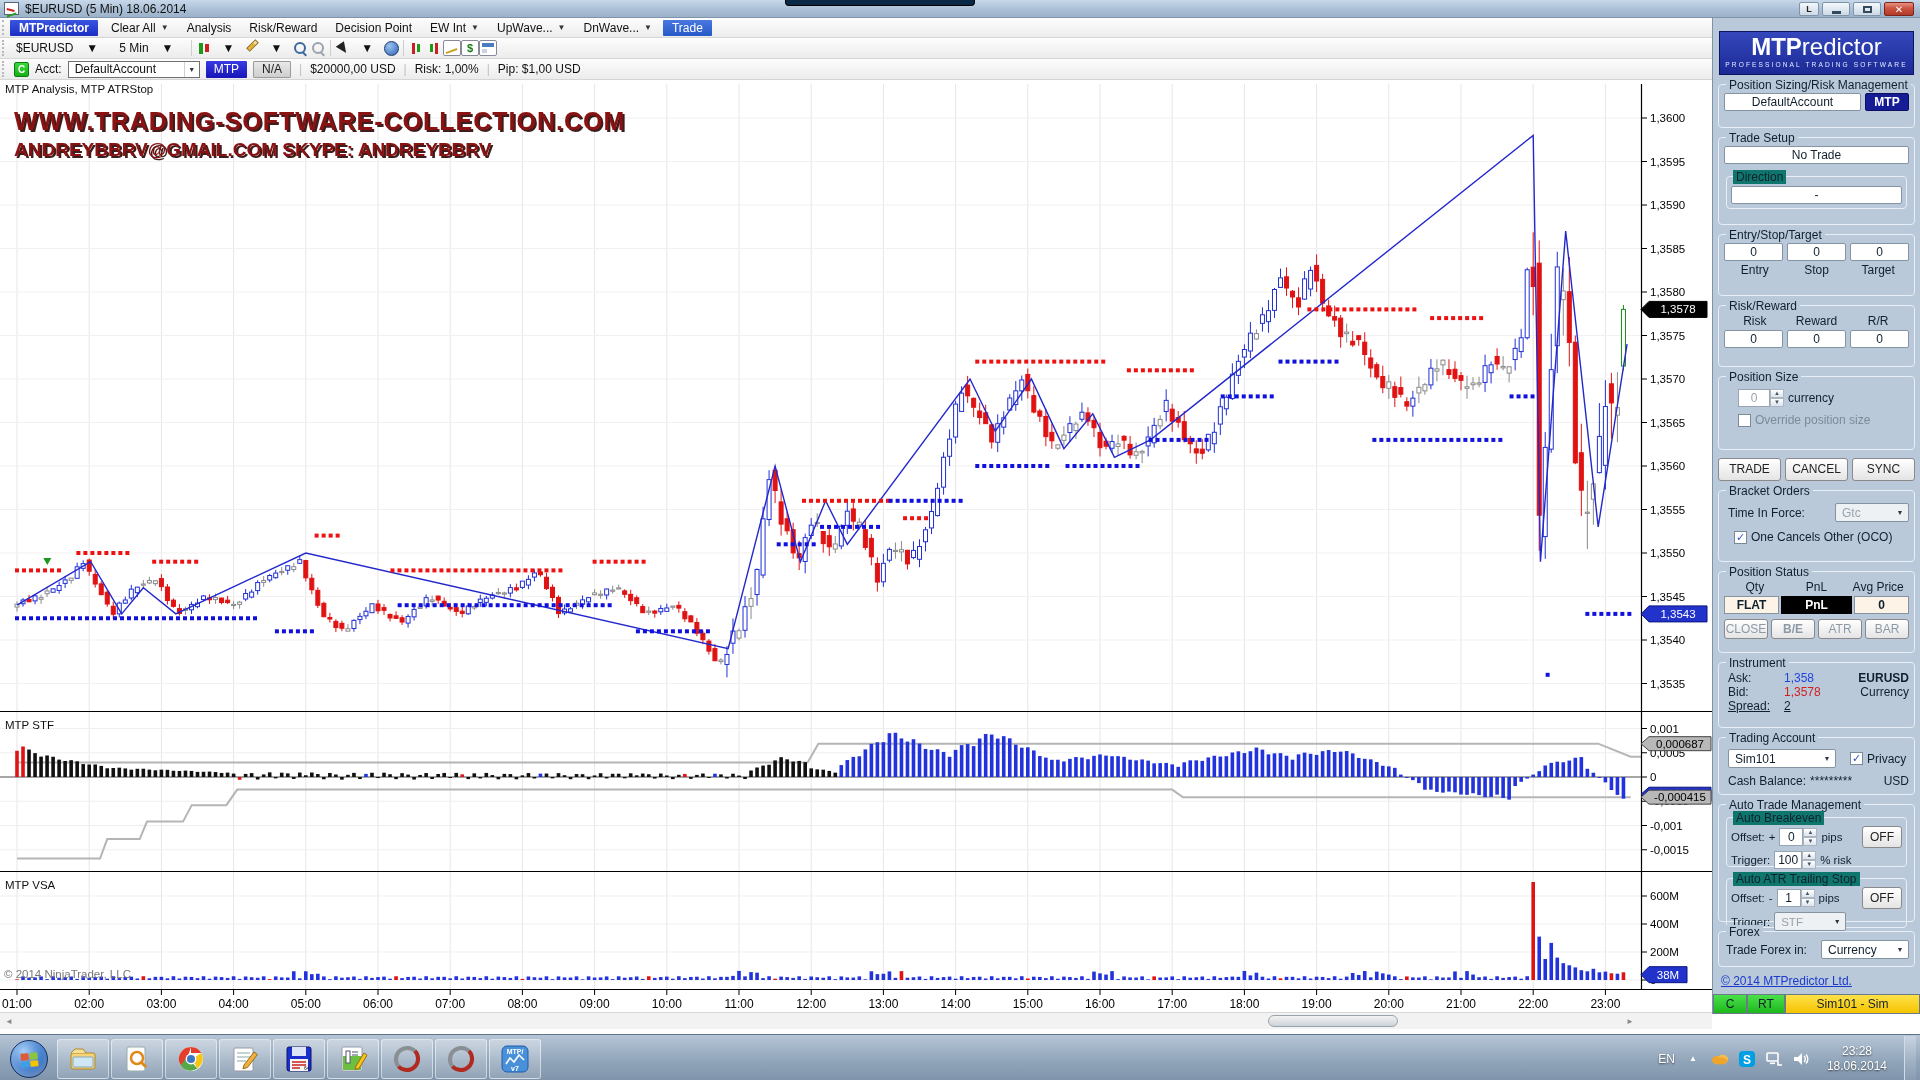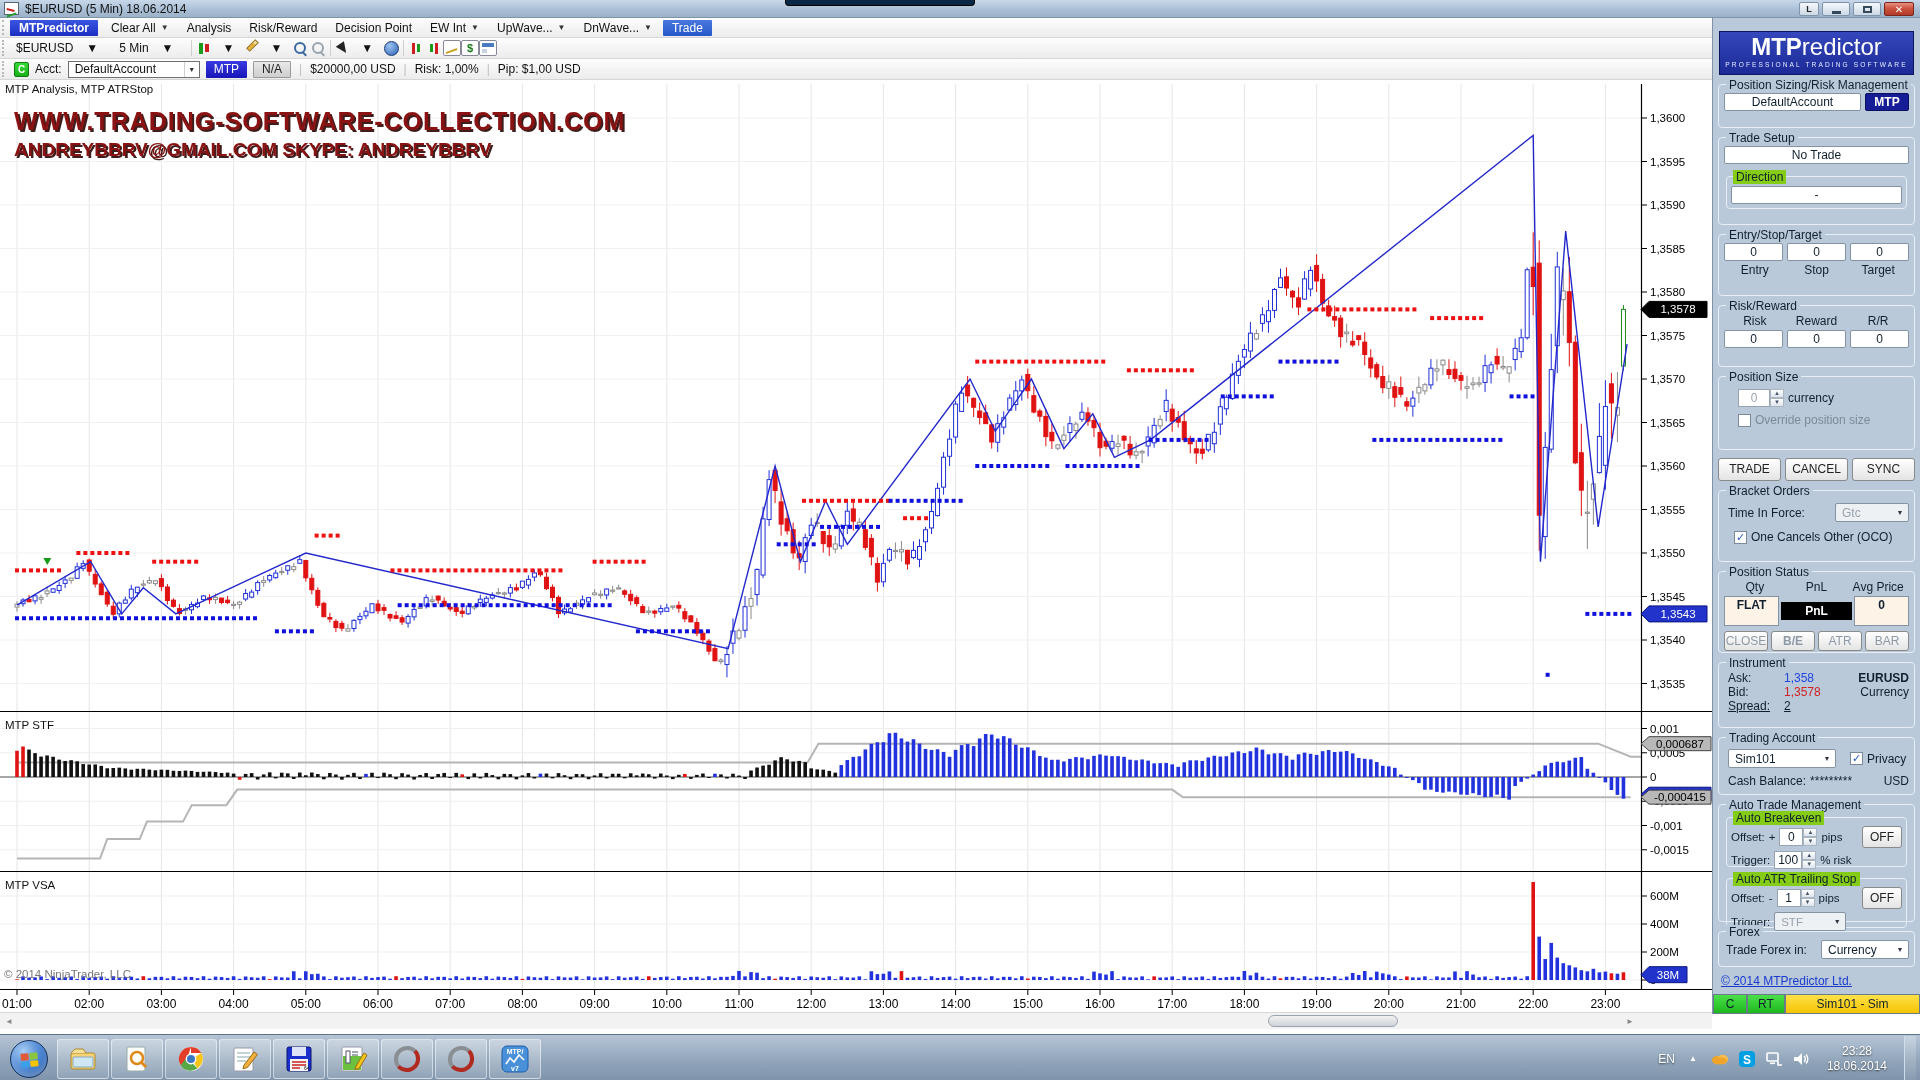--- a/index.html
+++ b/index.html
@@ -99,24 +99,24 @@
   .chk{width:13px;height:13px;background:#fff;border:1px solid #7a8a98;display:inline-flex;align-items:center;justify-content:center;
     font-size:11px;color:#2a56c6;flex:none;}
   .spin{display:inline-flex;height:18px;}
   .spin .v{width:32px;background:#fff;border:1px solid #97a5b2;text-align:center;font-size:12px;line-height:16px;}
   .spin .ud{width:14px;display:flex;flex-direction:column;}
   .spin .ud span{flex:1;font-size:6px;line-height:7px;text-align:center;color:#456;
     border:1px solid #aab6c2;background:linear-gradient(#fff,#dde4ec);}
   .psel{background:#fff;border:1px solid #8494a3;height:19px;display:flex;align-items:center;padding-left:6px;position:relative;border-radius:2px;}
   .psel .da{margin-left:auto;width:16px;align-self:stretch;display:flex;align-items:center;justify-content:center;font-size:7px;color:#334;}
   .psel.dis{background:#eef1f4;color:#97a3ae;}
-  .cream{background:#fdf3e6;border:1px solid #8494a3;font-weight:bold;text-align:center;height:30px;line-height:16px;}
+  .cream{background:#fdf3e6;border:1px solid #8494a3;font-weight:bold;text-align:center;height:18px;line-height:16px;}
   .dark{background:#000;color:#fff;font-weight:bold;text-align:center;height:18px;line-height:16px;border:1px solid #000;}
   .subgrp{position:relative;border:1px solid #e7eef6;border-radius:4px;margin:8px 2px 0 2px;padding:8px 4px 4px 4px;}
-  .subgrp>.ttl{position:absolute;top:-7px;left:6px;background:#84cc16;padding:0 3px;white-space:nowrap;}
+  .subgrp>.ttl{position:absolute;top:-7px;left:6px;background:#0f766e;padding:0 3px;white-space:nowrap;}
   .offbtn{width:40px;height:22px;line-height:20px;margin-left:auto;}
   #copyright{position:absolute;left:8px;bottom:26px;color:#1a3acc;text-decoration:underline;font-size:12px;}
   #pstatus{position:absolute;left:0;bottom:0;width:100%;height:20px;display:flex;font-size:12px;}
   #pstatus .st{border:1px solid #6a7a88;display:flex;align-items:center;justify-content:center;}
   #pstatus .c{width:34px;background:linear-gradient(#4ae04a,#1db81d);}
   #pstatus .rt{width:38px;background:linear-gradient(#4ae04a,#1db81d);}
   #pstatus .sim{flex:1;background:linear-gradient(#ffe14a,#f5c400);}
 
   
   #taskbar{position:absolute;left:0;top:1034px;width:1920px;height:48px;

